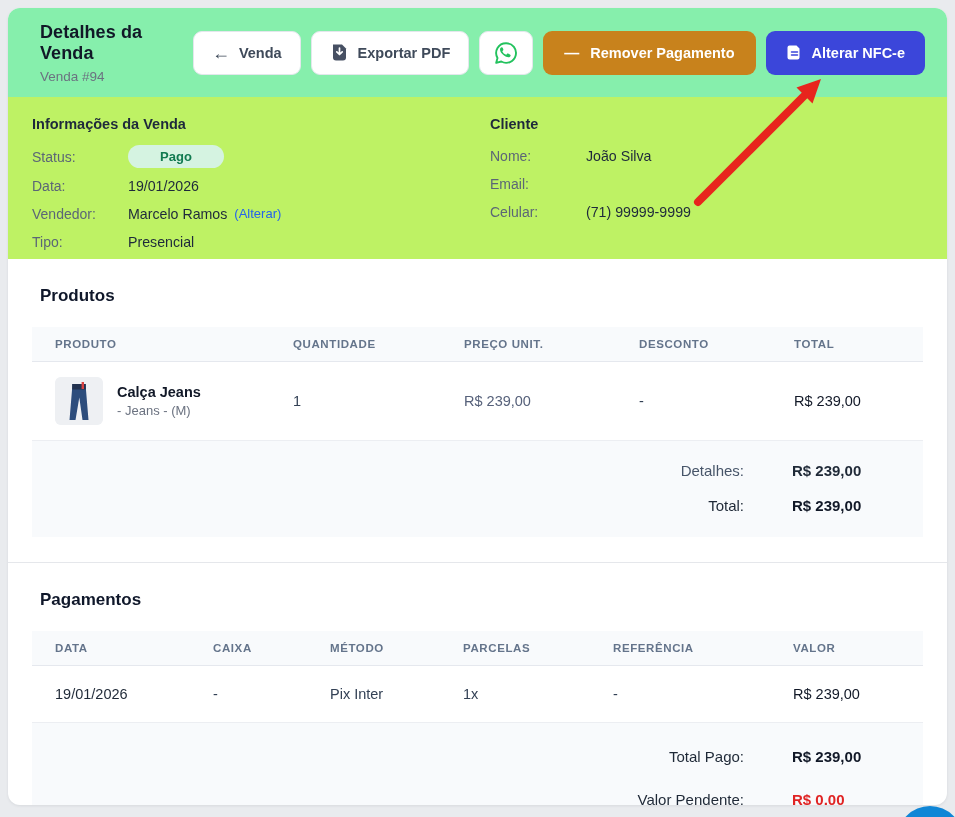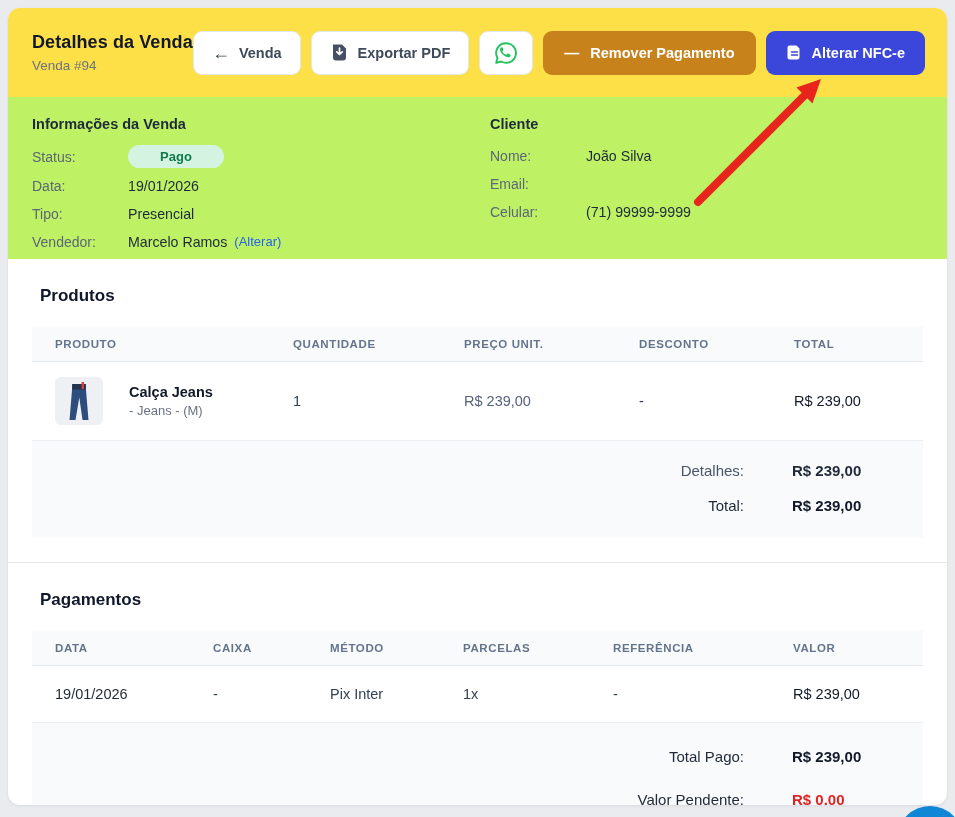--- a/index.html
+++ b/index.html
@@ -18,22 +18,22 @@
     border-radius: 12px;
     box-shadow: 0 1px 3px rgba(16,24,40,.08);
     overflow: hidden;
   }
   
   .hdr {
     height: 89px;
     display: flex;
     align-items: center;
     justify-content: space-between;
-    padding: 0 22px 0 24px;
-    background: #fde047;
+    padding: 0 22px 0 32px;
+    background: #86efac;
   }
   .hdr-title { font-size: 18px; font-weight: 700; color: #111827; letter-spacing: .1px; }
   .hdr-sub { font-size: 13.5px; color: #6b7280; margin-top: 5px; }
   .btn-row { display: flex; align-items: center; gap: 10px; }
   .btn {
     display: inline-flex; align-items: center; justify-content: center; gap: 9px;
     height: 44px; border-radius: 9px; border: 1px solid transparent;
     font-size: 14.5px; font-weight: 600; cursor: pointer;
     font-family: inherit; background: #fff; white-space: nowrap;
   }
@@ -69,21 +69,21 @@
   table { width: 891px; border-collapse: collapse; table-layout: fixed; }
   th {
     background: #f8fafc;
     font-size: 11.5px; font-weight: 600; letter-spacing: .6px;
     color: #64748b; text-align: left; text-transform: uppercase;
     padding: 11px 10px 11px 16px;
     border-bottom: 1px solid #e5e8ee;
   }
   th.first, td.first { padding-left: 23px; }
   td { padding: 15px 10px 15px 16px; font-size: 14.5px; color: #334155; border-bottom: 1px solid #eceef2; }
-  .prod-cell { display: flex; align-items: center; gap: 26px; }
+  .prod-cell { display: flex; align-items: center; gap: 14px; }
   .thumb {
     width: 48px; height: 48px; border-radius: 6px; background: #eef0f3;
     flex: 0 0 48px; overflow: hidden;
   }
   .prod-name { font-size: 14.5px; font-weight: 700; color: #111827; }
   .prod-variant { font-size: 13px; color: #6b7280; margin-top: 3px; }
   .muted { color: #56617a; }
   .strong-val { color: #111827; font-weight: 500; }
   
   .totals {
@@ -159,27 +159,27 @@
       <div class="info-title">Informações da Venda</div>
       <div class="info-row">
         <span class="info-label">Status:</span>
         <span class="badge">Pago</span>
       </div>
       <div class="info-row">
         <span class="info-label">Data:</span>
         <span class="info-value">19/01/2026</span>
       </div>
       <div class="info-row">
-        <span class="info-label">Tipo:</span>
-        <span class="info-value">Presencial</span>
-      </div>
-      <div class="info-row">
         <span class="info-label">Vendedor:</span>
         <span class="info-value">Marcelo Ramos</span>
         <a class="link">(Alterar)</a>
+      </div>
+      <div class="info-row">
+        <span class="info-label">Tipo:</span>
+        <span class="info-value">Presencial</span>
       </div>
     </div>
     <div>
       <div class="info-title">Cliente</div>
       <div class="info-row">
         <span class="info-label">Nome:</span>
         <span class="info-value">João Silva</span>
       </div>
       <div class="info-row">
         <span class="info-label">Email:</span>

